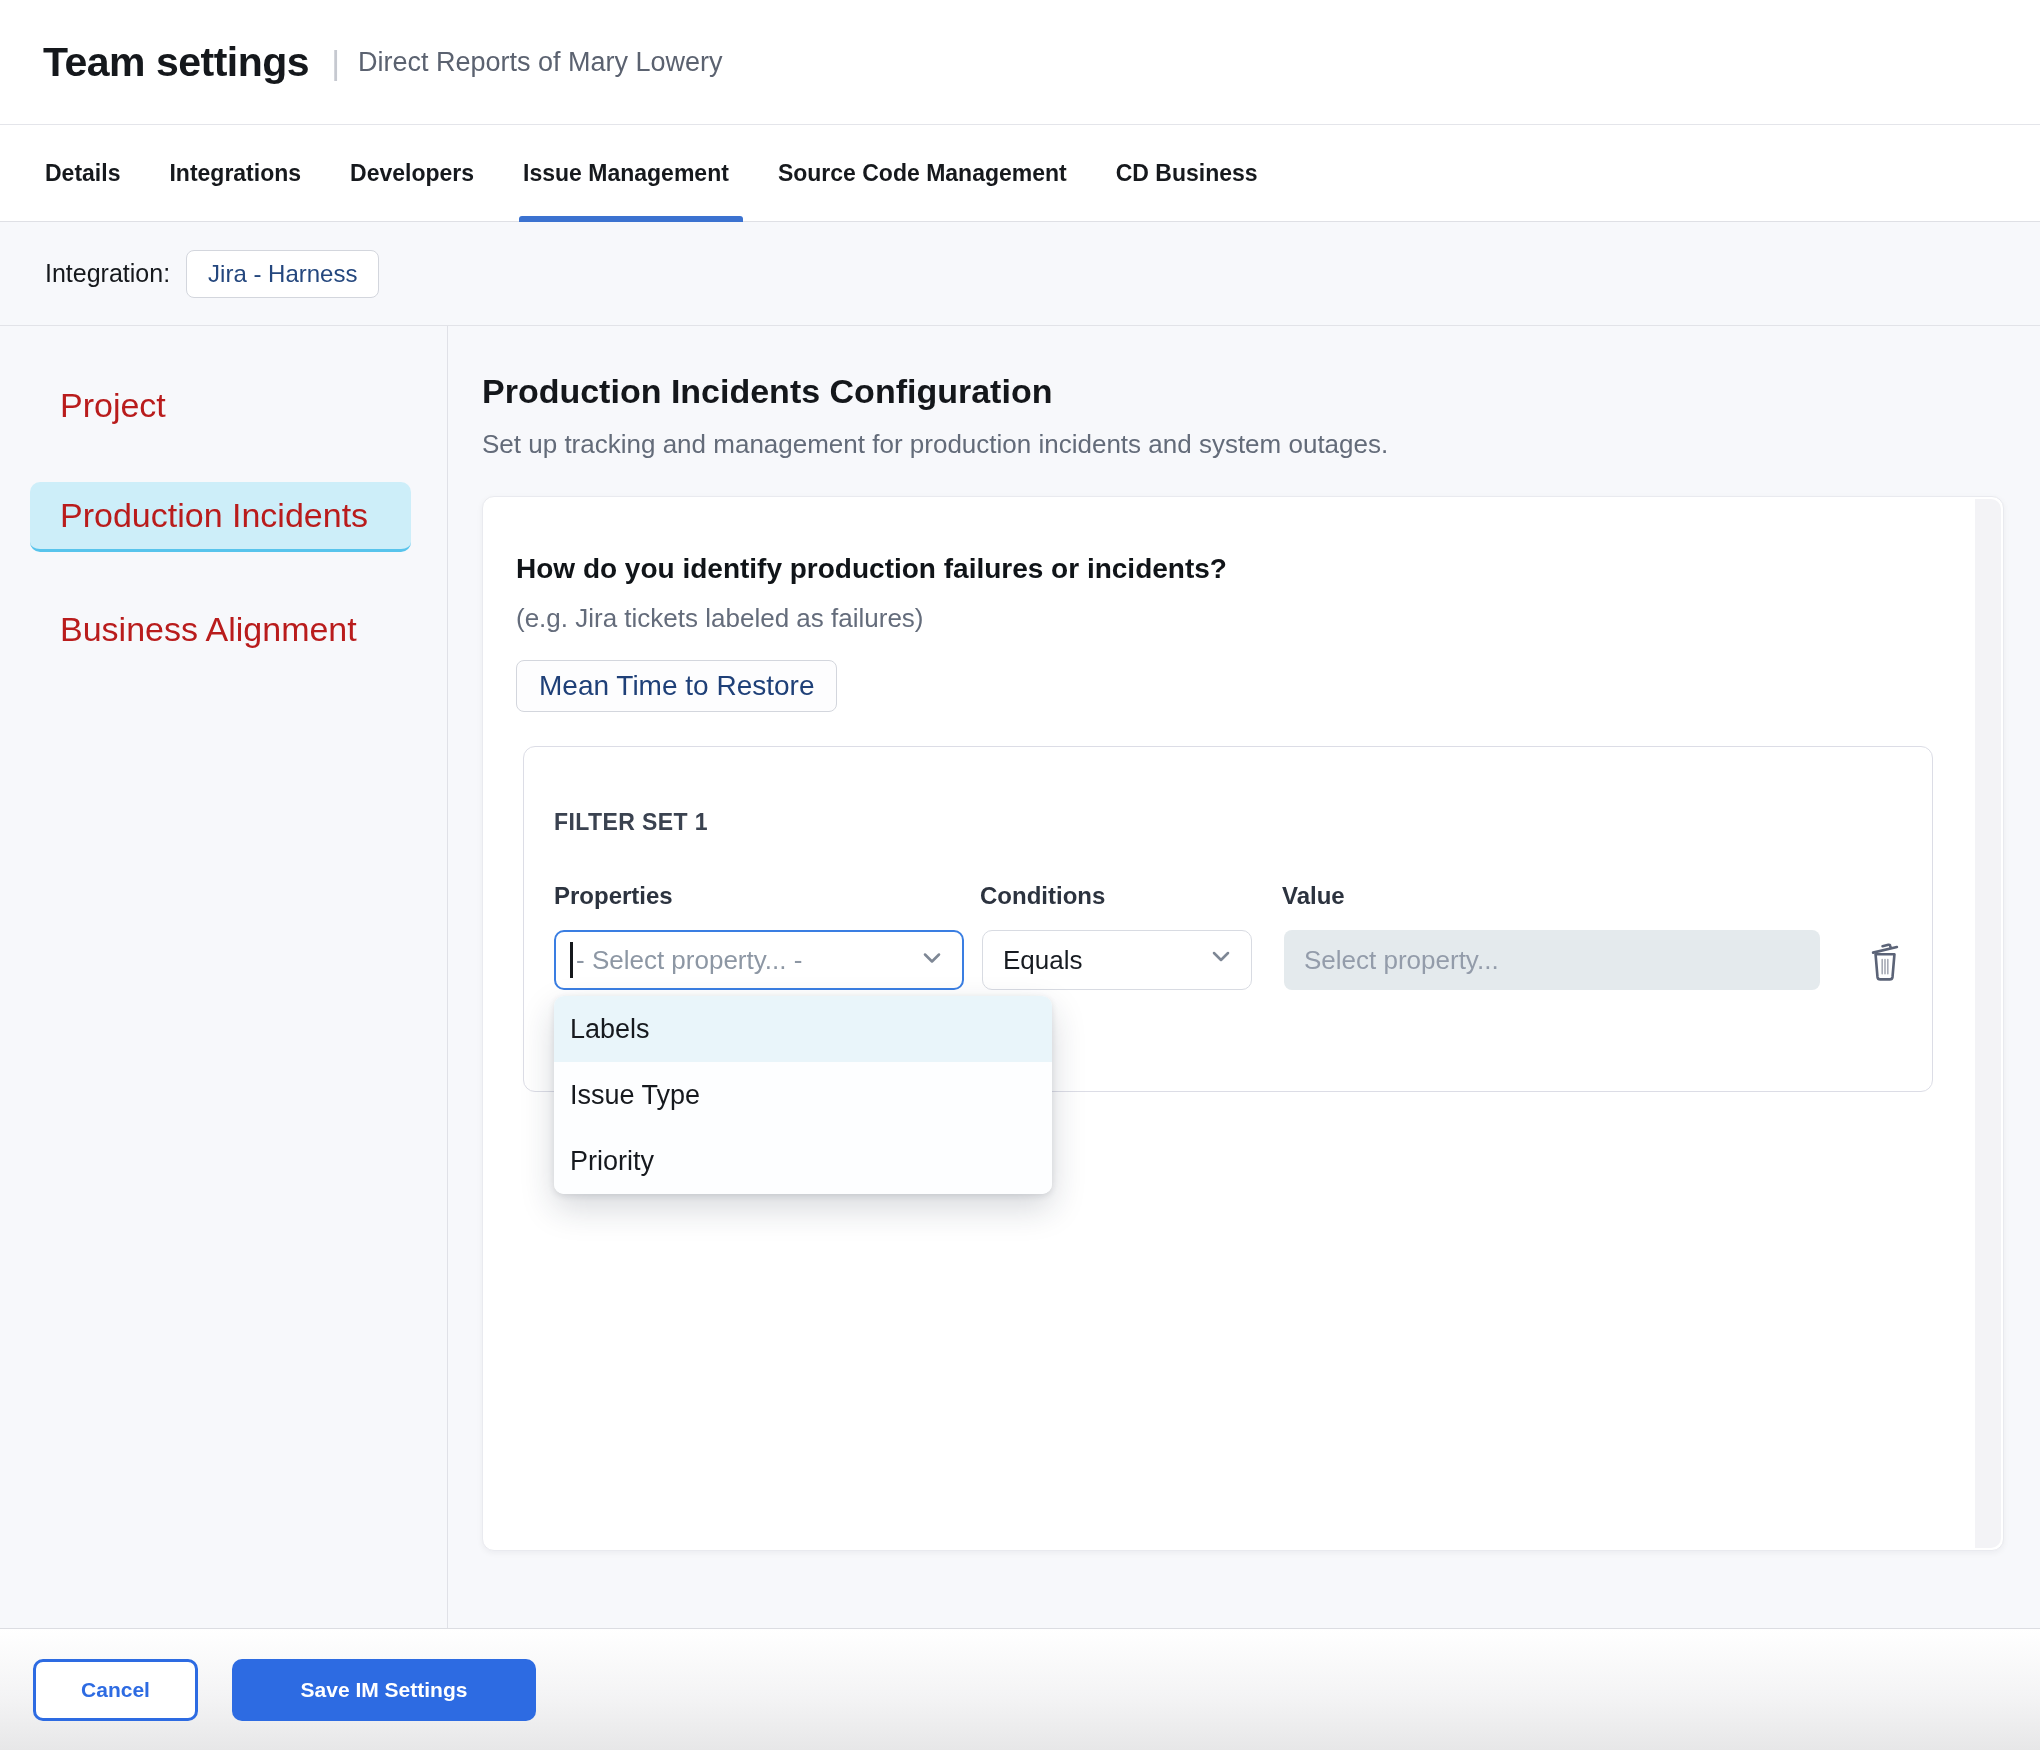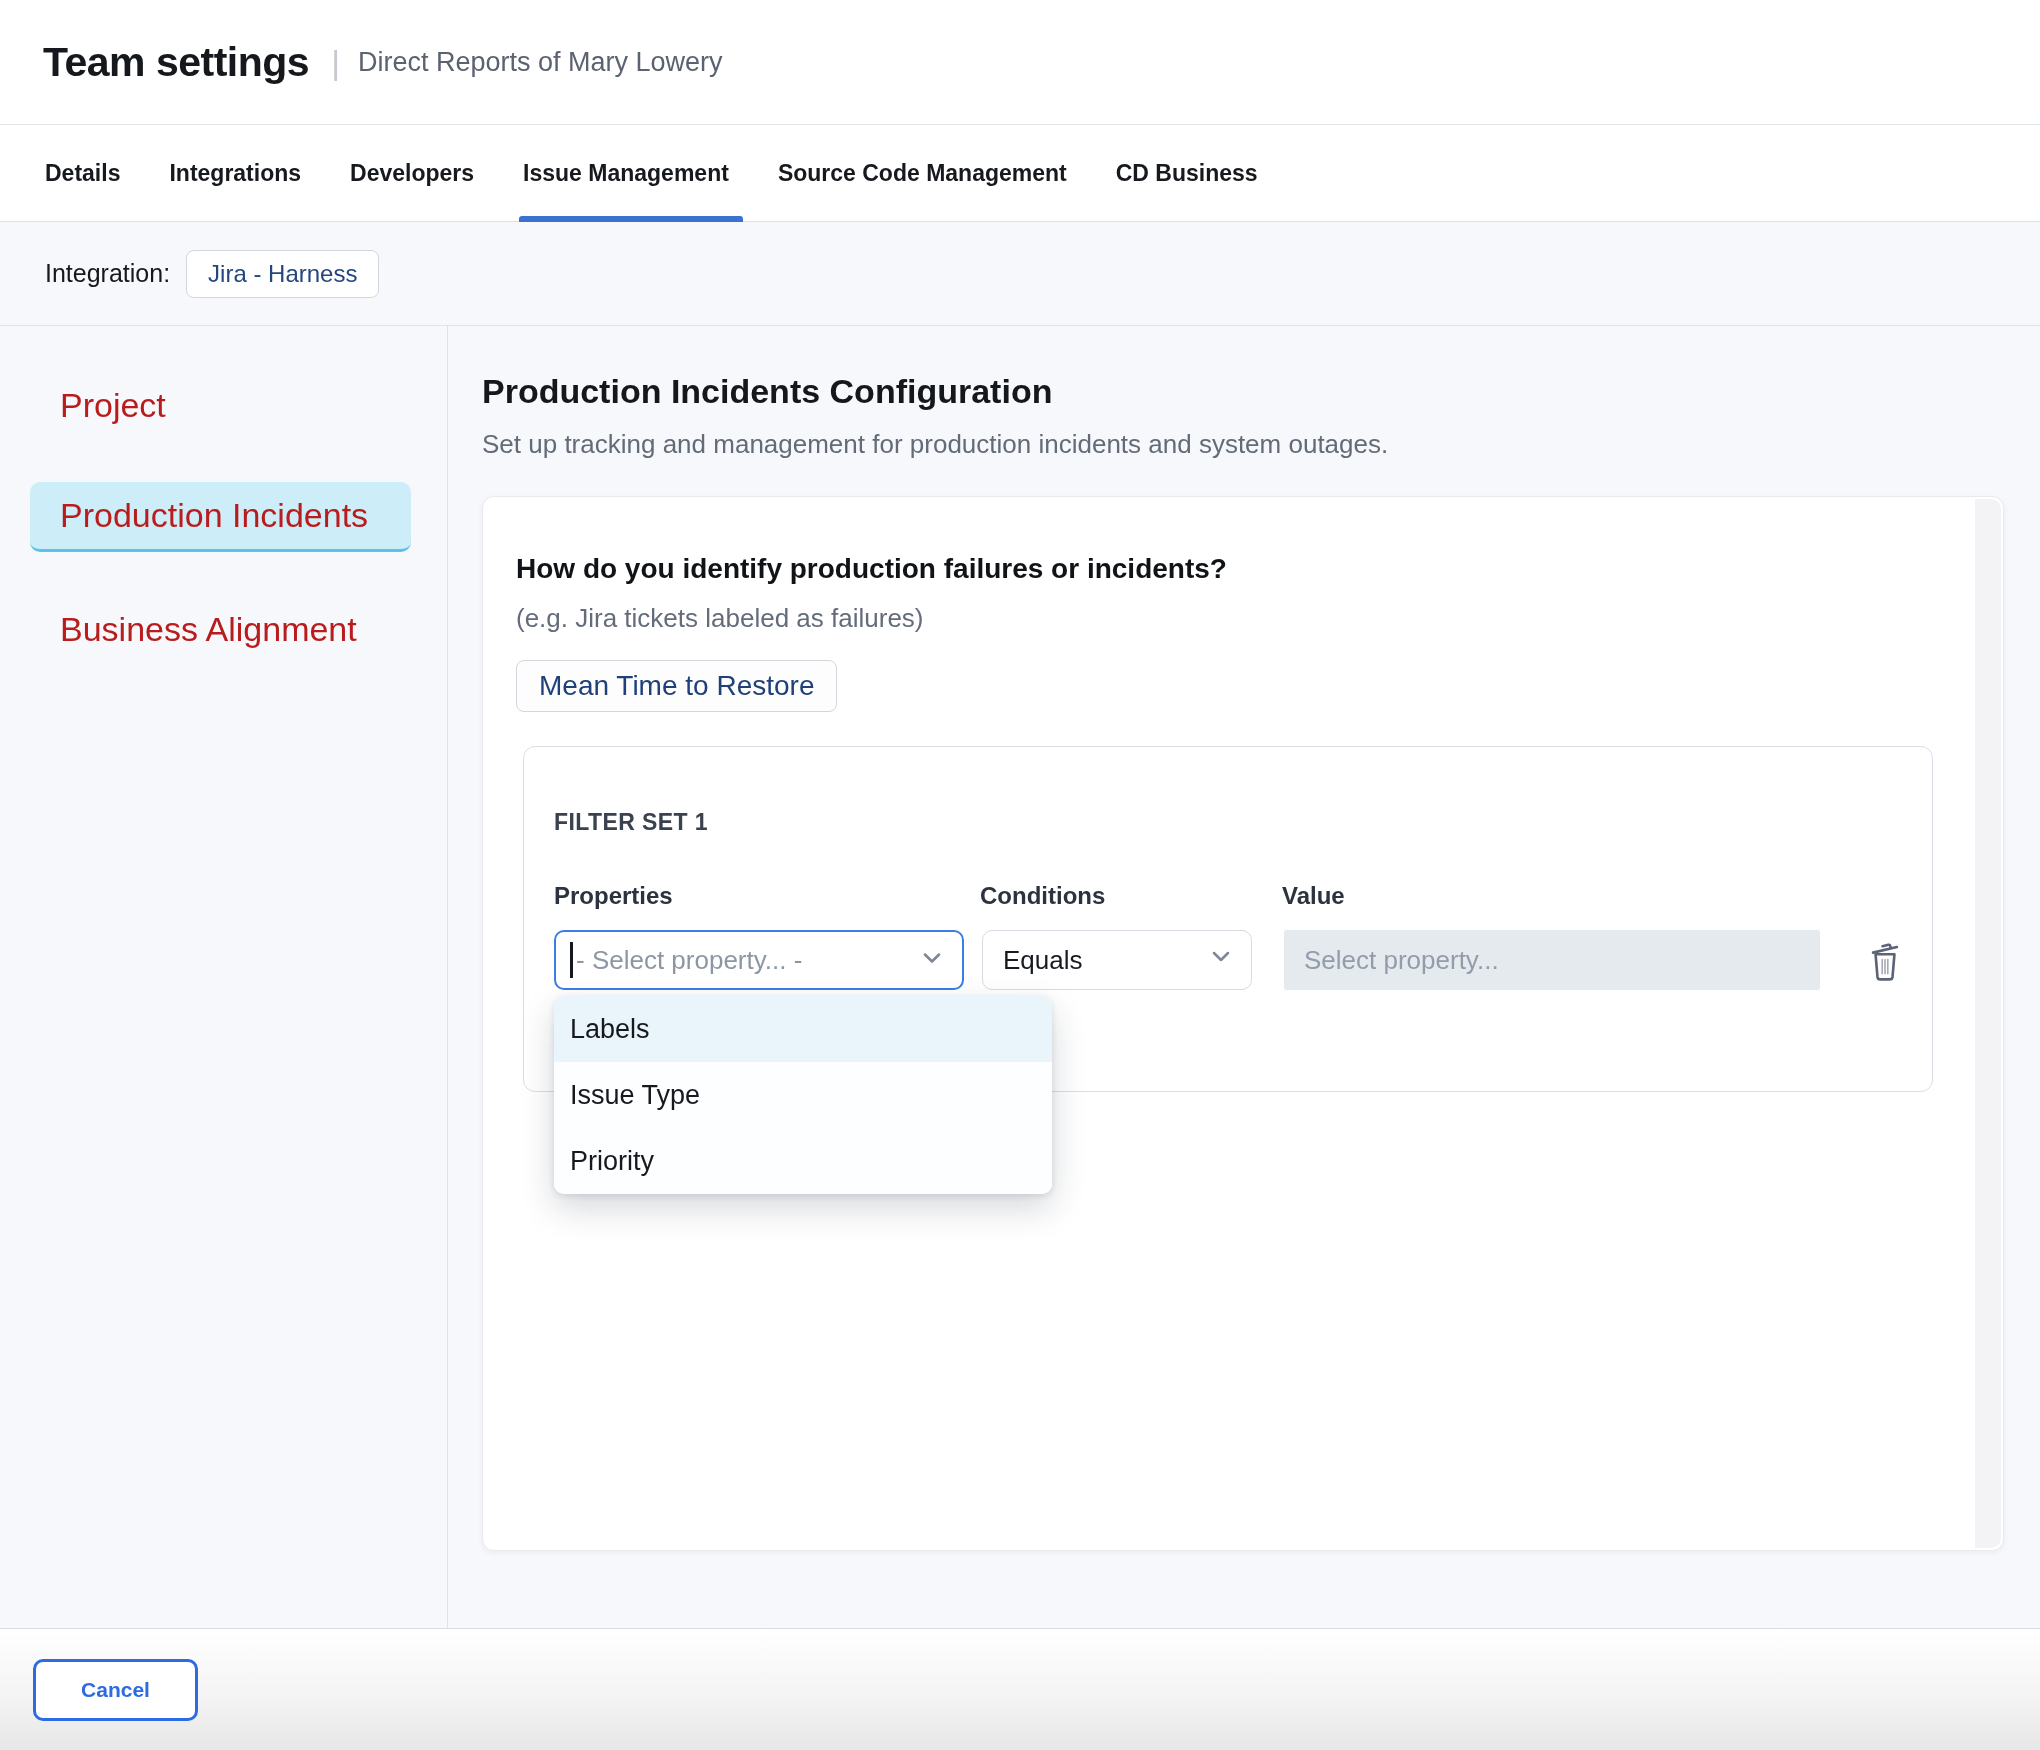--- a/index.html
+++ b/index.html
@@ -67,21 +67,21 @@
 
   .select { height: 60px; background: #fff; border-radius: 10px;
     display: flex; align-items: center; cursor: pointer; position: relative; }
   .select .chev { position: absolute; right: 16px; top: 50%; transform: translateY(-50%); }
   .prop-select { width: 410px; border: 2px solid #3a7ee2; padding-left: 14px; }
   .caret { width: 3px; height: 36px; background: #15181c; margin-right: 3px; flex-shrink: 0; }
   .placeholder { font-size: 26px; color: #8d97a4; white-space: nowrap; }
   .cond-select { width: 270px; margin-left: 18px; border: 1.5px solid #d8dbe2;
     padding-left: 20px; font-size: 26px; color: #171b21; }
   .value-input { width: 536px; height: 60px; margin-left: 32px; border: none;
-    background: #e4eaed; border-radius: 3px; padding-left: 20px; font-size: 26px;
+    background: #e4eaed; border-radius: 8px; padding-left: 20px; font-size: 26px;
     color: #30363f; font-family: "Liberation Sans", sans-serif; outline: none; }
   .value-input::placeholder { color: #939caa; }
   .trash-btn { margin-left: 44px; background: none; border: none; cursor: pointer;
     padding: 0; line-height: 0; }
 
   
   .dropdown { position: absolute; top: calc(100% + 8px); left: -2px; width: 498px;
     background: #fdfeff; border-radius: 10px; z-index: 20; overflow: hidden;
     box-shadow: 0 2px 6px rgba(30,40,60,0.12), 0 14px 34px rgba(30,40,60,0.18); }
   .dd-item { height: 66px; display: flex; align-items: center; padding-left: 16px;
@@ -191,13 +191,14 @@
           </button>
 
         </div>
       </div>
     </div>
   </div>
 </div>
 
 <div class="footer">
   <button class="btn btn-cancel">Cancel</button>
+  <button class="btn btn-save">Save IM Settings</button>
 </div>
 
 </body></html>

